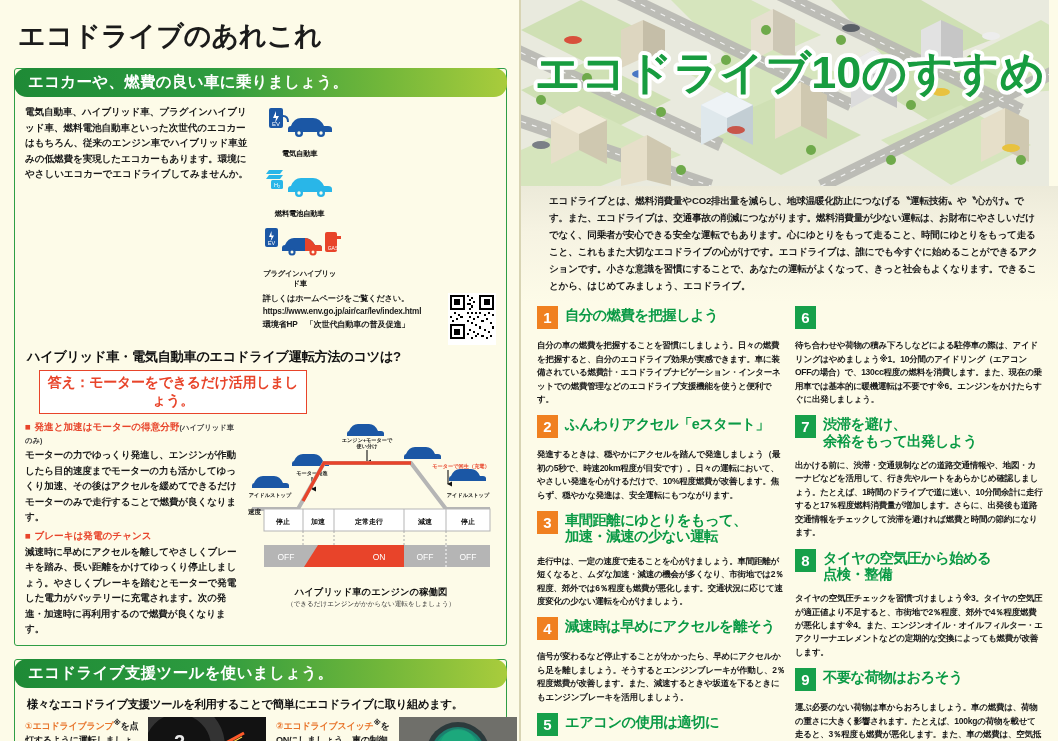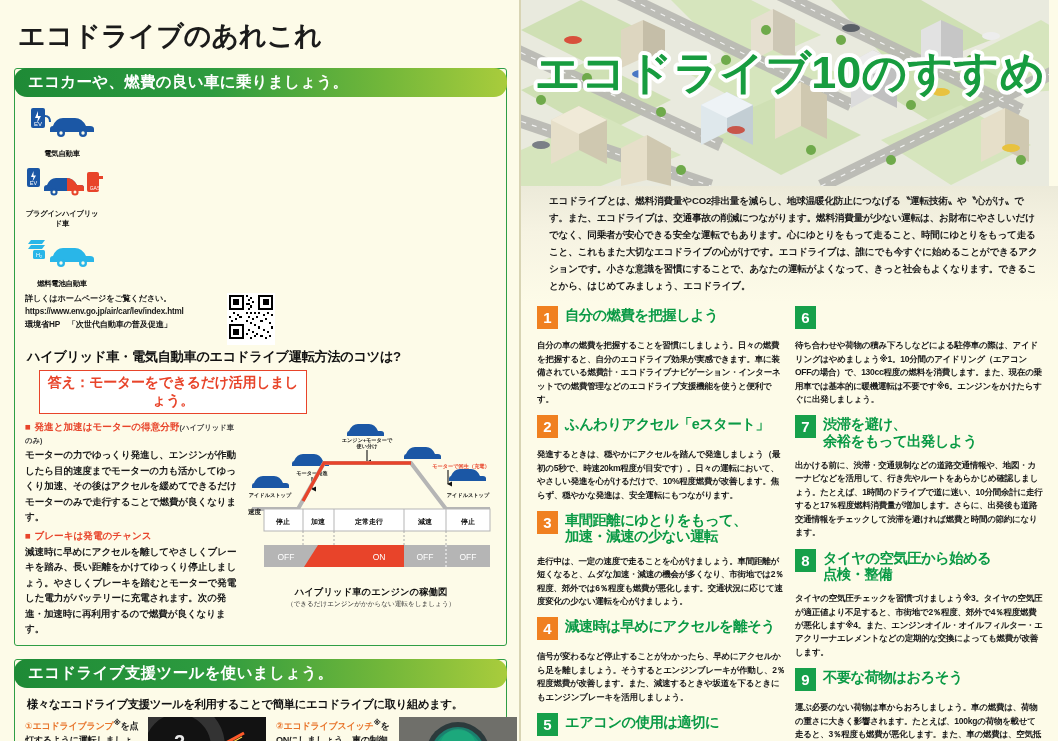--- a/index.html
+++ b/index.html
@@ -140,69 +140,70 @@
 <body>
 
 <div class="left-page">
 
   <h1 class="page-title">エコドライブのあれこれ</h1>
 
   <section class="panel">
     <div class="panel-header">エコカーや、燃費の良い車に乗りましょう。</div>
     <div class="panel-body">
       <div class="two-col">
+        <div class="col-text" style="width:246px;">電気自動車、ハイブリッド車、プラグインハイブリッド車、燃料電池自動車といった次世代のエコカーはもちろん、従来のエンジン車でハイブリッド車並みの低燃費を実現したエコカーもあります。環境にやさしいエコカーでエコドライブしてみませんか。</div>
         <div style="width:250px;">
           <div class="cars-row">
 
             <div class="car-item">
               <svg width="74" height="40" viewBox="0 0 74 40">
                 <rect x="6" y="4" width="14" height="20" rx="2" fill="#1b57a5"></rect>
                 <path d="M13 7 L10 14 h3 l-1 5 4-7 h-3 z" fill="#fff"></path>
                 <text x="13" y="22" font-size="6" fill="#fff" text-anchor="middle" font-family="Liberation Sans">EV</text>
                 <path d="M20 12 q5 0 5 6" stroke="#1b57a5" stroke-width="2" fill="none"></path>
                 <path d="M28 22 q3-8 10-8 h12 q7 0 11 8 h4 q4 0 4 3 v3 h-44 v-3 q0-3 3-3z" fill="#1b57a5"></path>
                 <circle cx="36" cy="29" r="4" fill="#1b57a5"></circle>
                   <circle cx="36" cy="29" r="1.7" fill="#fdfbe8"></circle>
                 <circle cx="58" cy="29" r="4" fill="#1b57a5"></circle>
                   <circle cx="58" cy="29" r="1.7" fill="#fdfbe8"></circle>
               </svg>
               <div class="car-cap">電気自動車</div>
+            </div>
+
+            <div class="car-item">
+              <svg width="74" height="40" viewBox="0 0 74 40">
+                <path d="M6 6 h14 l-3 4 h-14 z" fill="#29b6e8"></path>
+                <path d="M6 11 h14 l-3 4 h-14 z" fill="#29b6e8"></path>
+                <rect x="8" y="16" width="12" height="9" rx="1.5" fill="#29b6e8"></rect>
+                <text x="14" y="23" font-size="5.5" fill="#fff" text-anchor="middle" font-family="Liberation Sans">H₂</text>
+                <path d="M28 22 q3-8 10-8 h12 q7 0 11 8 h4 q4 0 4 3 v3 h-44 v-3 q0-3 3-3z" fill="#29b6e8"></path>
+                <circle cx="36" cy="29" r="4" fill="#29b6e8"></circle>
+                  <circle cx="36" cy="29" r="1.7" fill="#fdfbe8"></circle>
+                <circle cx="58" cy="29" r="4" fill="#29b6e8"></circle>
+                  <circle cx="58" cy="29" r="1.7" fill="#fdfbe8"></circle>
+              </svg>
+              <div class="car-cap">燃料電池自動車</div>
             </div>
 
             <div class="car-item">
               <svg width="84" height="40" viewBox="0 0 84 40">
                 <rect x="2" y="4" width="13" height="19" rx="2" fill="#1b57a5"></rect>
                 <path d="M8.5 7 L6 13 h2.5 l-1 4.5 3.5-6 h-2.5 z" fill="#fff"></path>
                 <text x="8.5" y="21" font-size="5.5" fill="#fff" text-anchor="middle" font-family="Liberation Sans">EV</text>
                 <path d="M22 21 q3-7 9-7 h11 q6 0 10 7 h4 q3 0 3 3 v3 h-40 v-3 q0-3 3-3z" fill="#1b57a5"></path>
                 <path d="M42 14 q6 0 10 7 h4 q3 0 3 3 v3 H42 z" fill="#e8442a"></path>
                 <circle cx="29" cy="28" r="3.6" fill="#1b57a5"></circle>
                   <circle cx="29" cy="28" r="1.5" fill="#fdfbe8"></circle>
                 <circle cx="50" cy="28" r="3.6" fill="#e8442a"></circle>
                   <circle cx="50" cy="28" r="1.5" fill="#fdfbe8"></circle>
                 <rect x="62" y="8" width="12" height="20" rx="2" fill="#e8442a"></rect>
                 <rect x="74" y="12" width="4" height="3" fill="#e8442a"></rect>
                 <text x="70" y="26" font-size="5" fill="#fff" text-anchor="middle" font-family="Liberation Sans">GAS</text>
               </svg>
               <div class="car-cap">プラグインハイブリッド車</div>
-            </div>
-
-            <div class="car-item">
-              <svg width="74" height="40" viewBox="0 0 74 40">
-                <path d="M6 6 h14 l-3 4 h-14 z" fill="#29b6e8"></path>
-                <path d="M6 11 h14 l-3 4 h-14 z" fill="#29b6e8"></path>
-                <rect x="8" y="16" width="12" height="9" rx="1.5" fill="#29b6e8"></rect>
-                <text x="14" y="23" font-size="5.5" fill="#fff" text-anchor="middle" font-family="Liberation Sans">H₂</text>
-                <path d="M28 22 q3-8 10-8 h12 q7 0 11 8 h4 q4 0 4 3 v3 h-44 v-3 q0-3 3-3z" fill="#29b6e8"></path>
-                <circle cx="36" cy="29" r="4" fill="#29b6e8"></circle>
-                  <circle cx="36" cy="29" r="1.7" fill="#fdfbe8"></circle>
-                <circle cx="58" cy="29" r="4" fill="#29b6e8"></circle>
-                  <circle cx="58" cy="29" r="1.7" fill="#fdfbe8"></circle>
-              </svg>
-              <div class="car-cap">燃料電池自動車</div>
             </div>
           </div>
 
           <div class="hp-block">
             <div class="hp-text" style="flex:1;">
               <div>詳しくはホームページをご覧ください。</div>
               <div>https://www.env.go.jp/air/car/lev/index.html</div>
               <div>環境省HP　「次世代自動車の普及促進」</div>
             </div>
             <div class="qr-holder">

